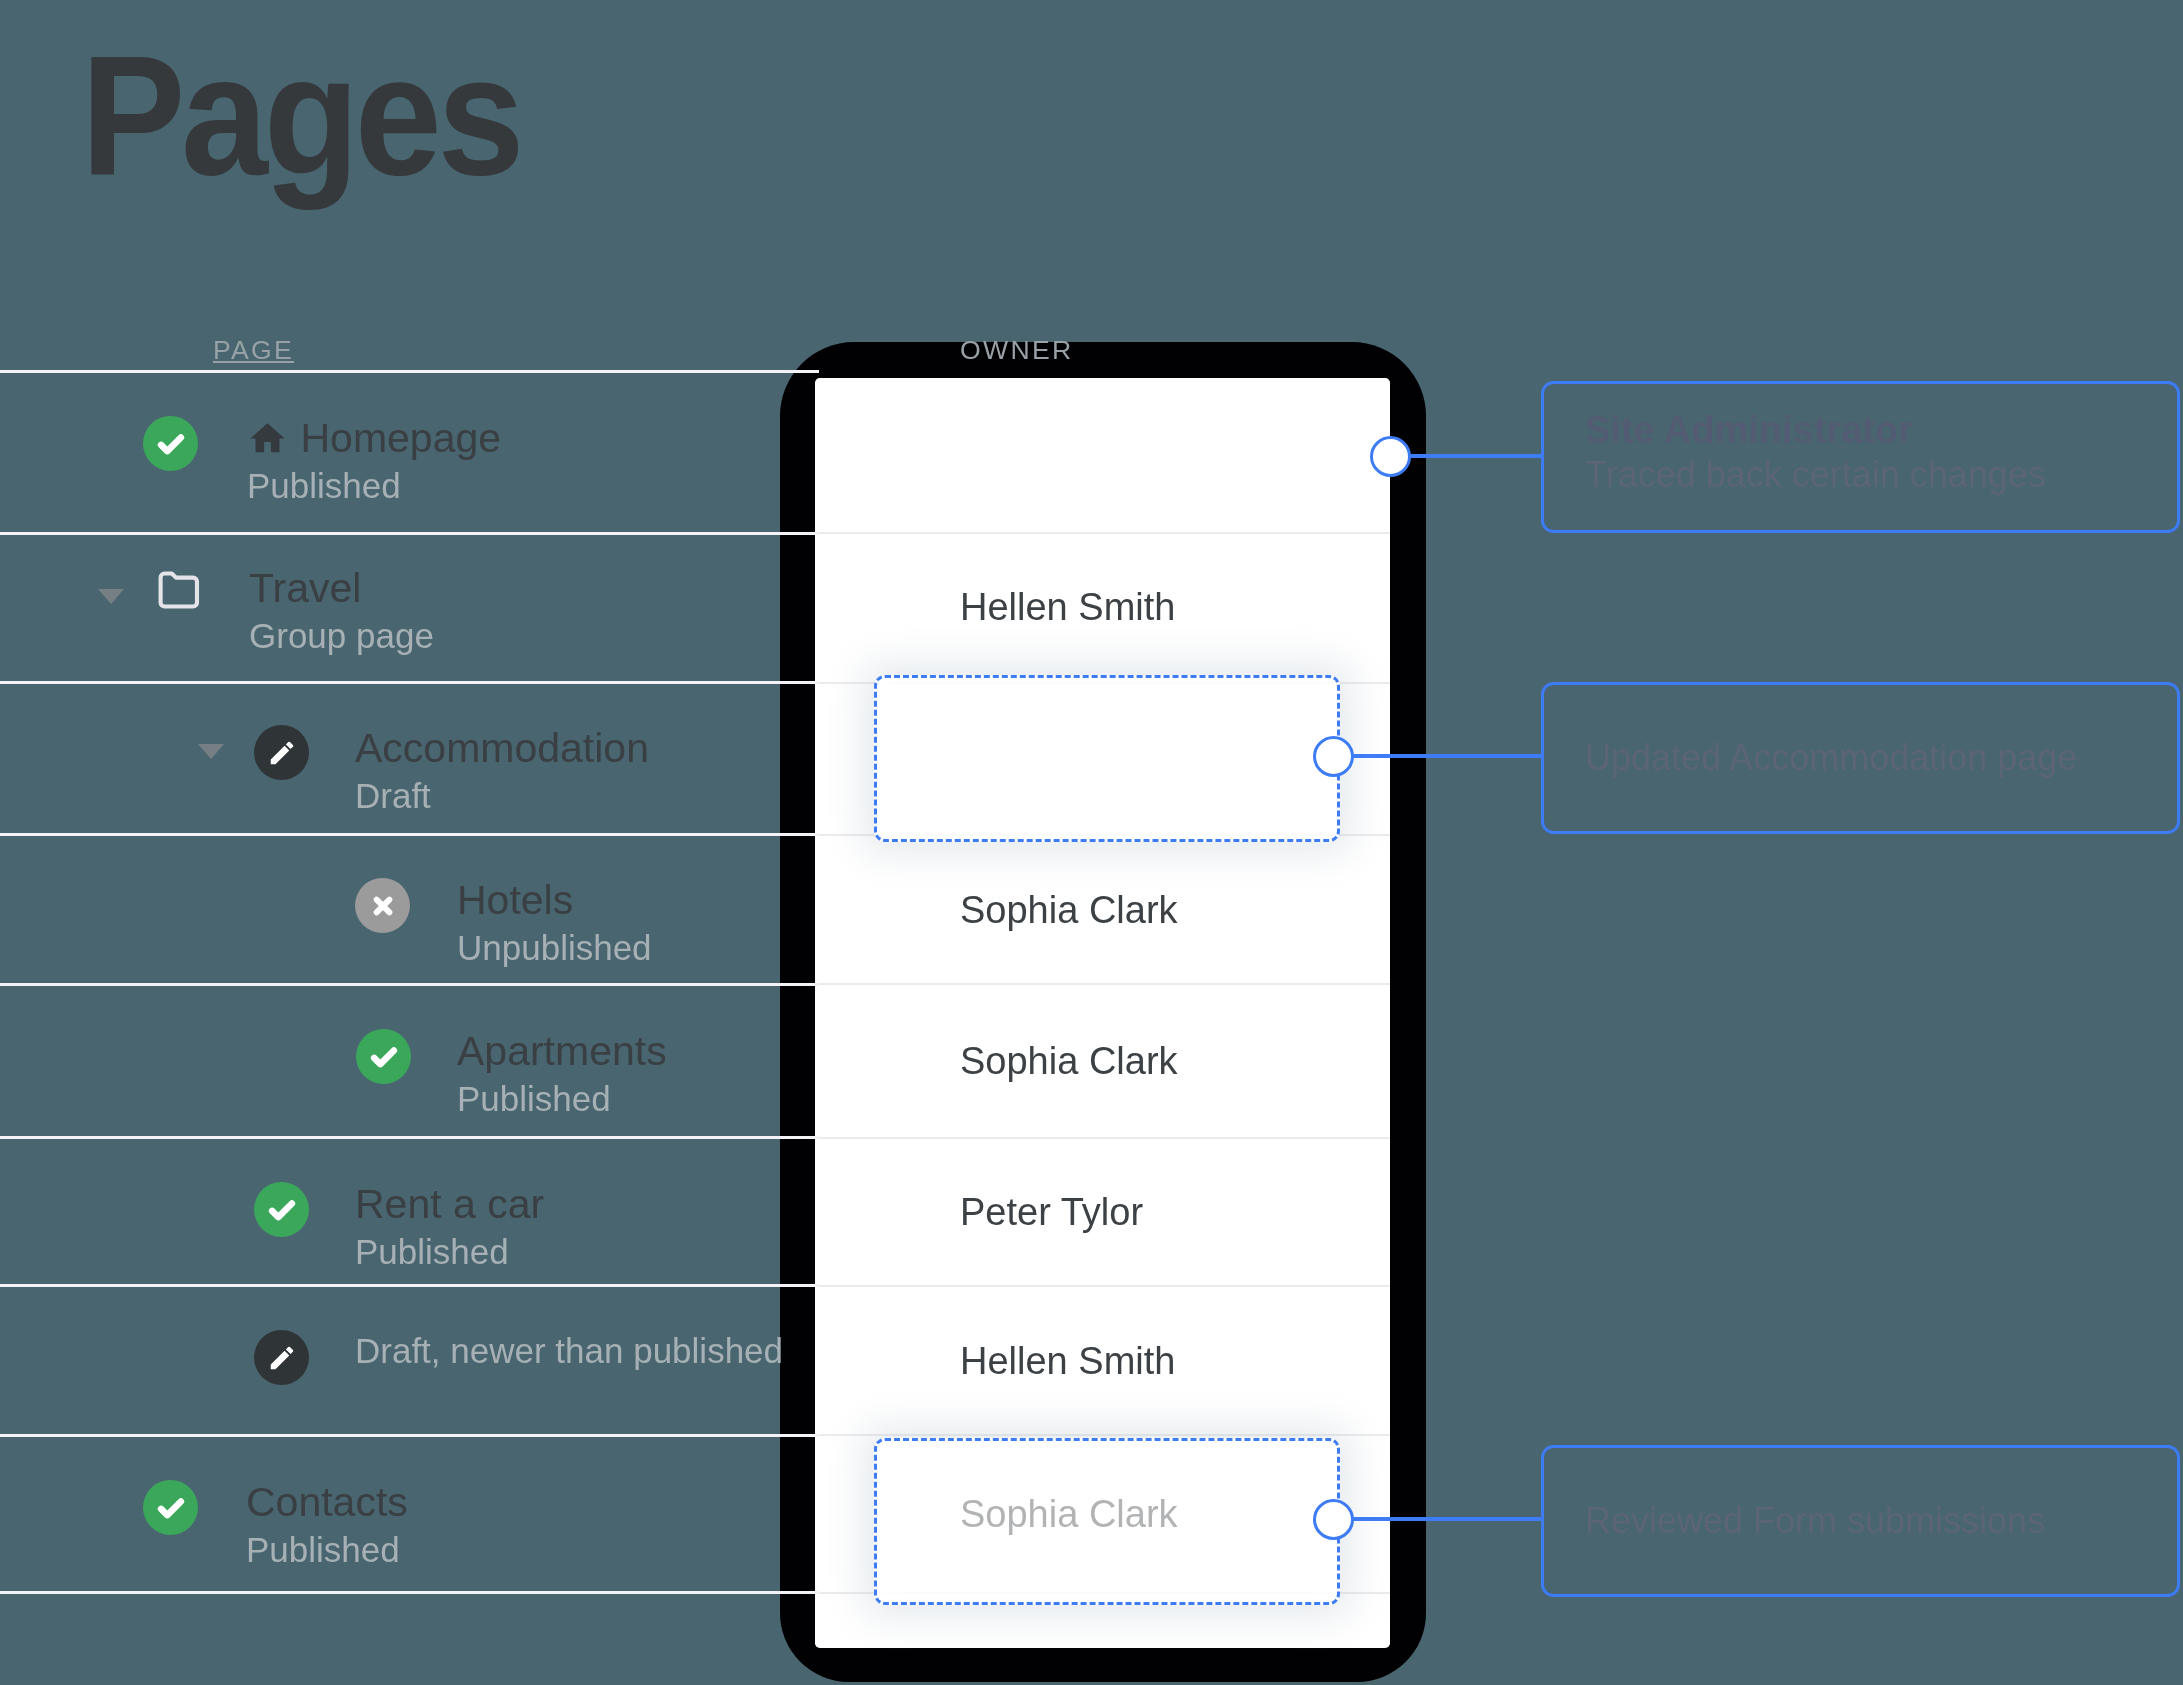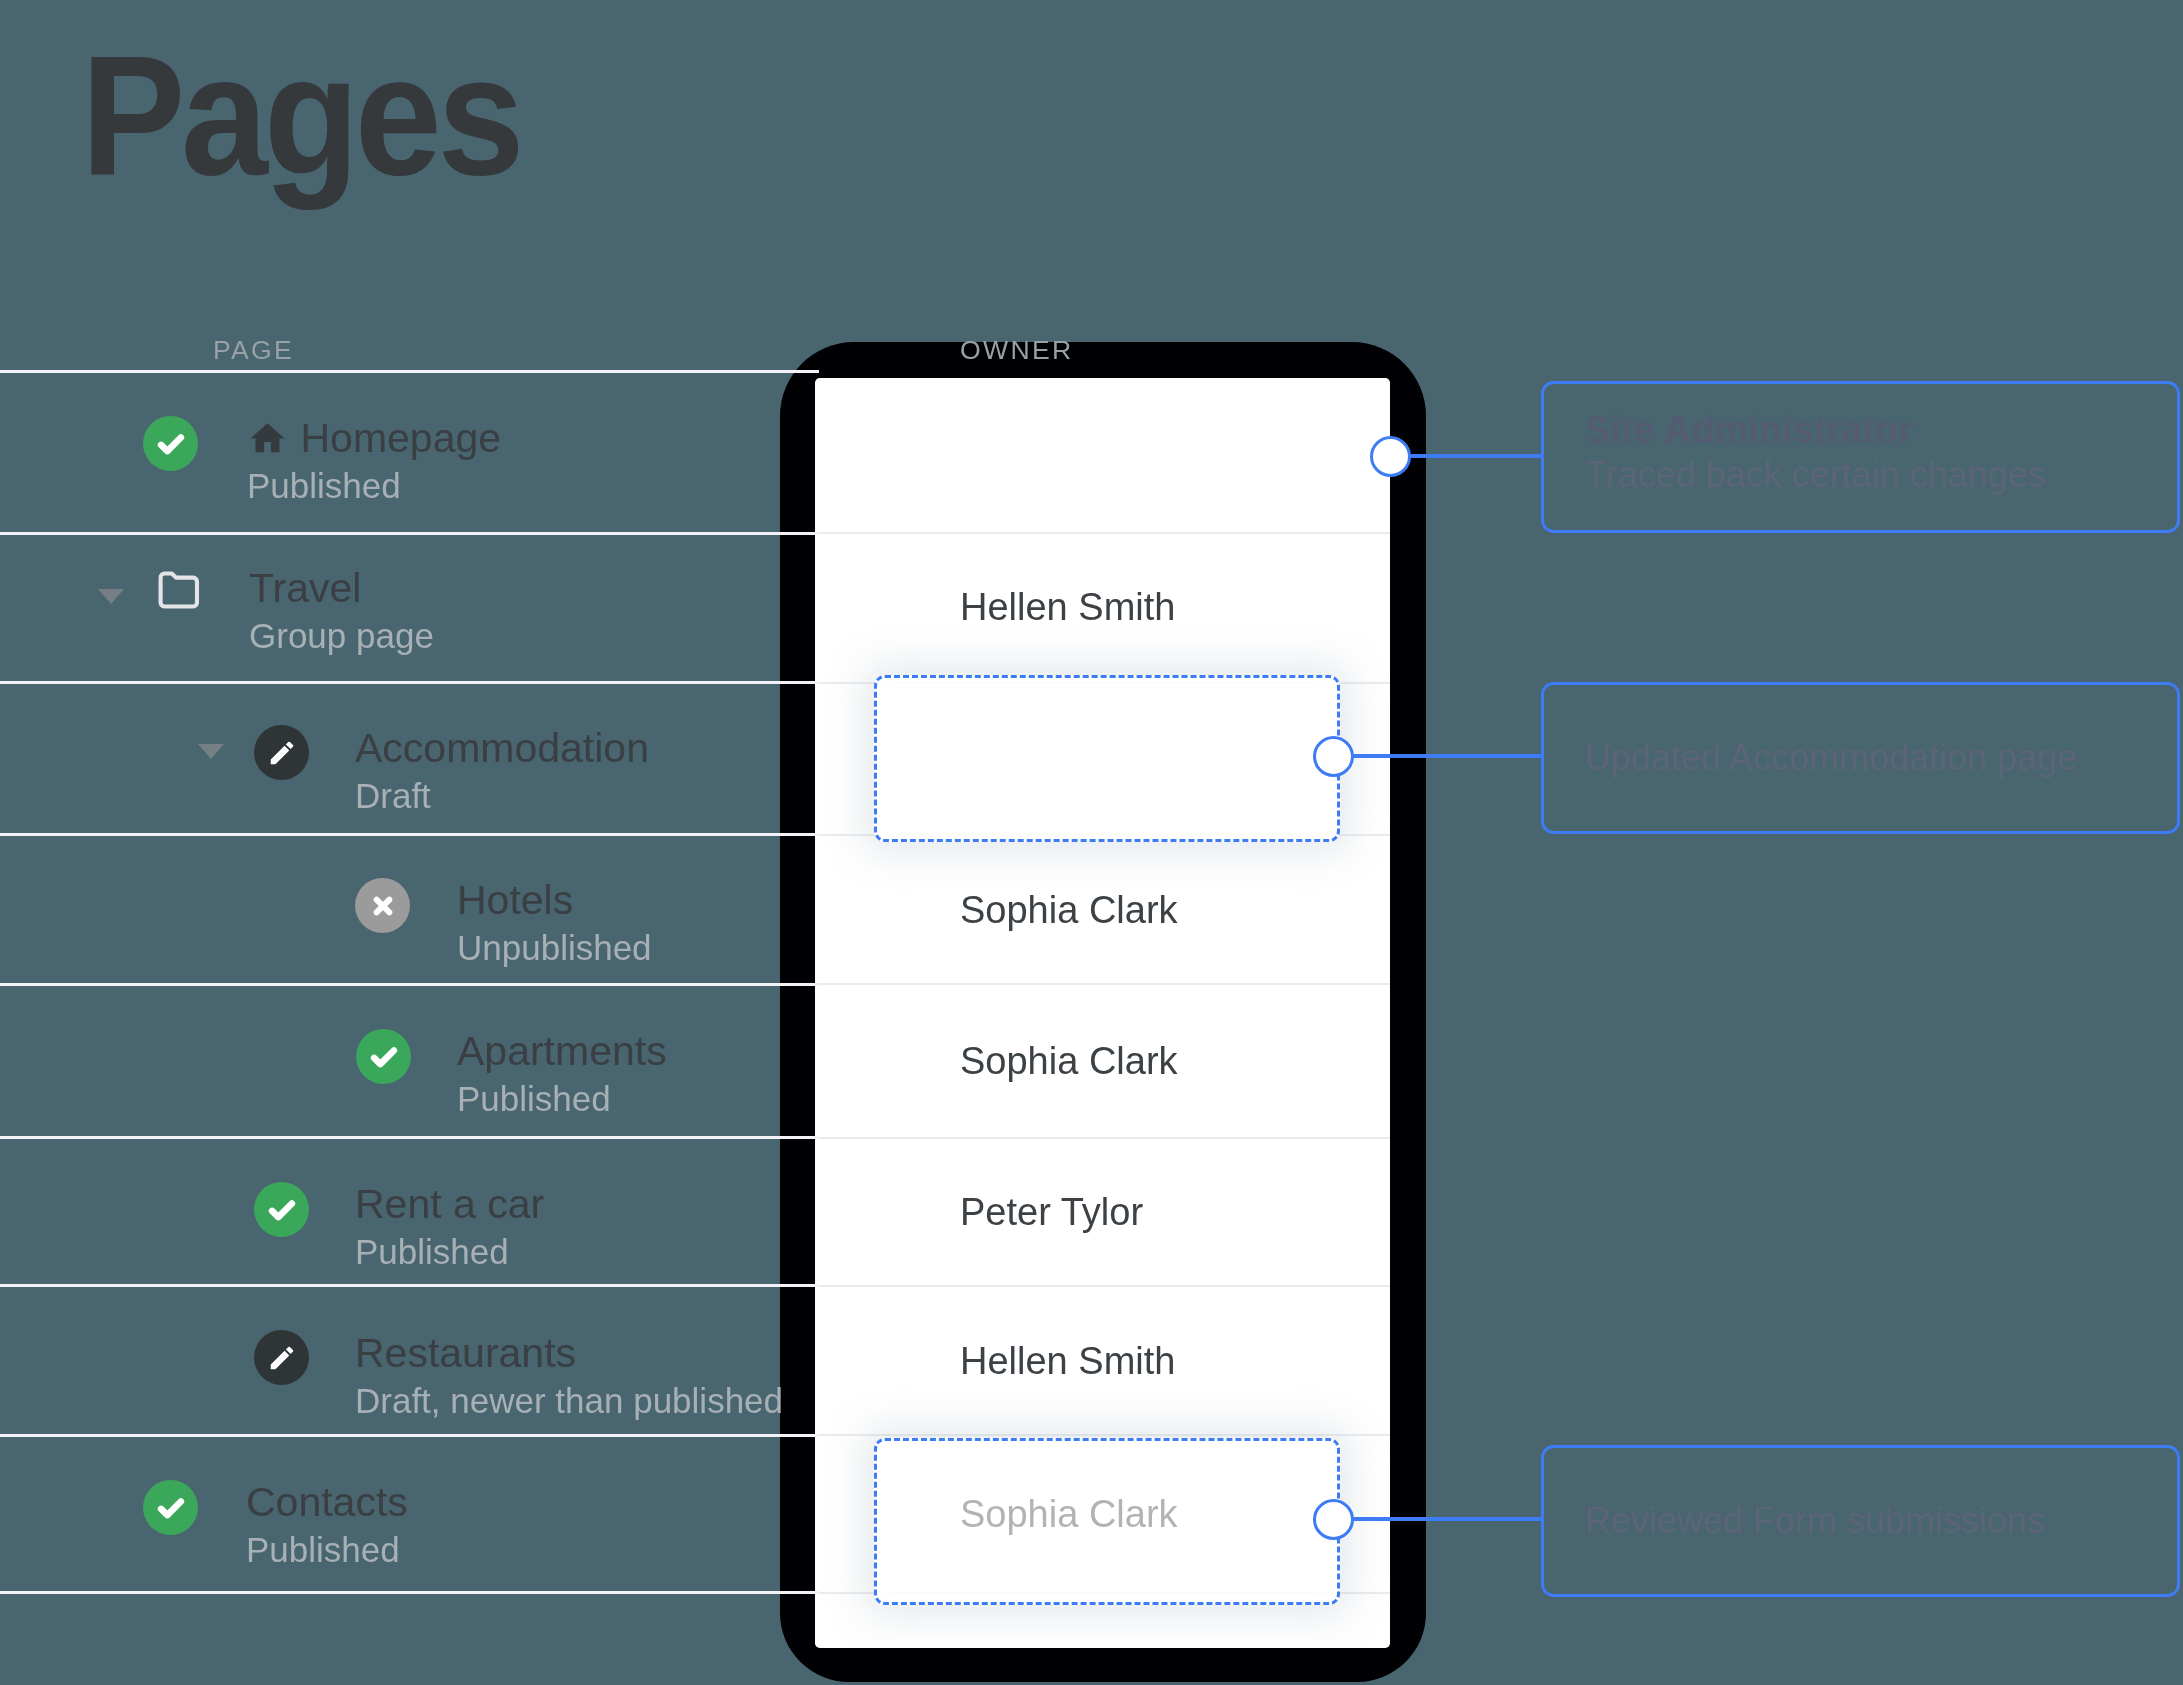--- a/index.html
+++ b/index.html
@@ -6,21 +6,21 @@
   #stage{position:relative;width:2183px;height:1685px;background:#486570;overflow:hidden;
          font-family:"Liberation Sans", sans-serif;}
   .abs{position:absolute;}
 
   
   #page-title{left:81px;top:22px;font-size:170px;font-weight:700;color:#35393C;
               letter-spacing:-4.7px;transform:scaleX(.92);transform-origin:left top;line-height:1.1;}
 
   
   .col-header{font-size:26.6px;color:#97A1A6;letter-spacing:2.3px;top:335px;z-index:6;}
-  #hdr-page{left:213px;}
+  #hdr-page{left:213px;text-decoration:underline;}
   #hdr-owner{left:960px;text-align:right;}
 
   
   .tdiv{left:0;width:819px;height:3.1px;background:#F3F2F6;z-index:5;}
 
   
   #phone-frame{left:780px;top:342px;width:646px;height:1340px;background:#010103;
                border-radius:74px 74px 69px 69px;z-index:1;}
   #phone-screen{left:815px;top:378px;width:575px;height:1270px;background:#ffffff;
                 border-radius:4.7px;z-index:2;}
@@ -169,23 +169,20 @@
       </div>
     <div class="row-sub">Published</div>
   </div>
 
   <div class="abs status-circle st-dark" style="left:254px;top:1330px">
     <svg width="30" height="30" viewBox="0 0 24 24">
         <path d="M3 17.25V21h3.75L17.81 9.94l-3.75-3.75L3 17.25zM20.71 7.04a1 1 0 0 0 0-1.41l-2.34-2.34a1 1 0 0 0-1.41 0l-1.83 1.83 3.75 3.75 1.83-1.83z" fill="#fff"></path>
       </svg>
   </div>
   <div class="abs row-text" style="left:355px;top:1322px">
-    <div class="row-title">
-        <span>Restaurants</span>
-      </div>
     <div class="row-sub">Draft, newer than published</div>
   </div>
 
   <div class="abs status-circle st-green" style="left:143px;top:1480px">
     <svg width="34" height="34" viewBox="0 0 24 24">
         <path d="M5 12.6l4.4 4.4L19 7.4" fill="none" stroke="#fff" stroke-width="4.6" stroke-linecap="round" stroke-linejoin="round"></path>
       </svg>
   </div>
   <div class="abs row-text" style="left:246px;top:1471px">
     <div class="row-title">

